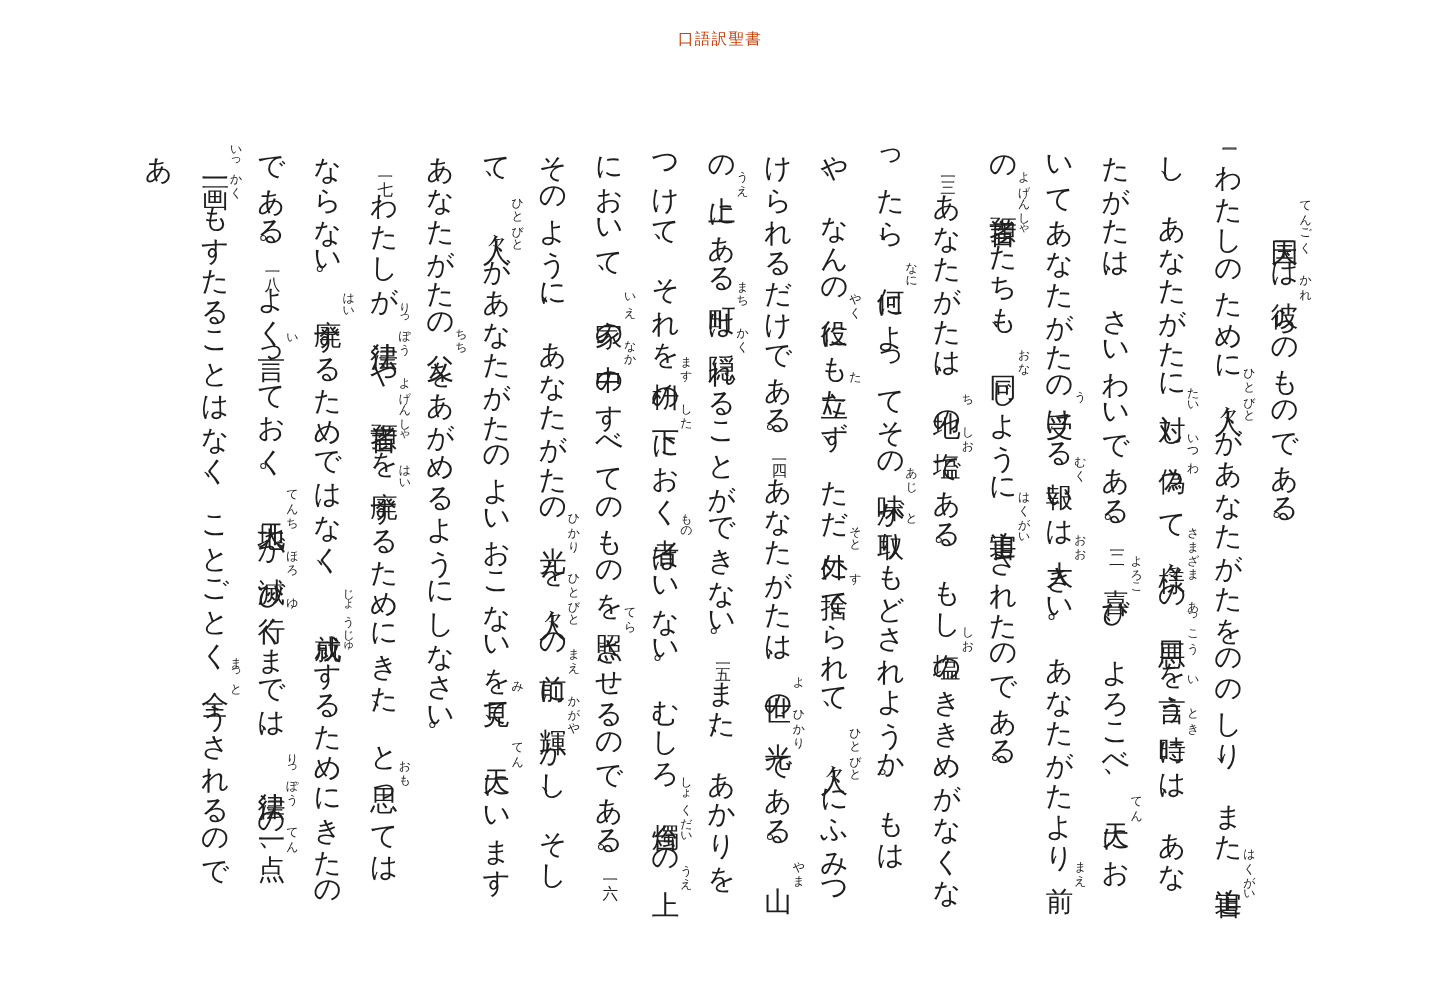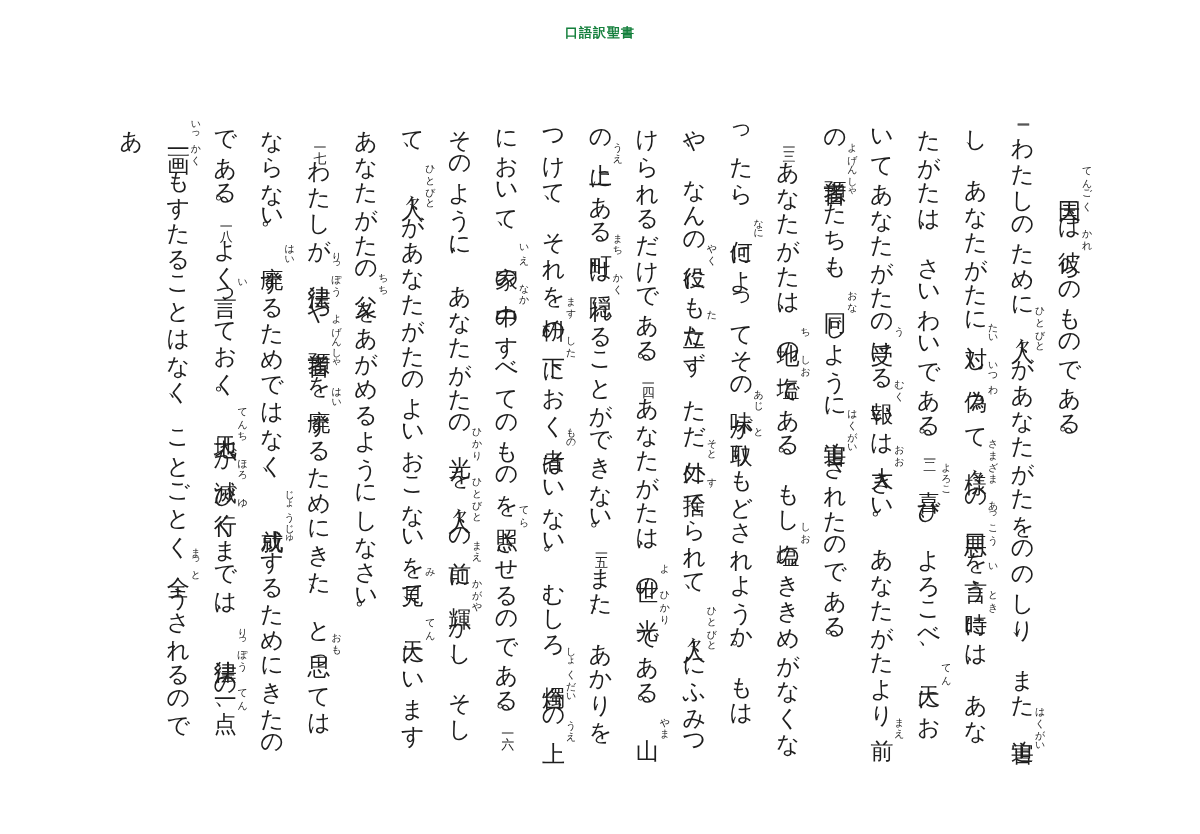--- a/index.html
+++ b/index.html
@@ -17,23 +17,22 @@
     background: #ffffff;
   }
   .header-title {
     position: absolute;
     top: 24px;
     left: 0;
     right: 0;
     text-align: center;
     font-family: "DejaVu Sans", "Liberation Sans", sans-serif;
     font-size: 13px;
-    color: #15803d;
+    color: #c2410c;
     letter-spacing: 1px;
-    font-weight: bold;
   }
   .text-body {
     position: absolute;
     top: 114px;
     right: 107px;
     height: 634px;
     writing-mode: vertical-rl;
     -webkit-writing-mode: vertical-rl;
     font-family: "DejaVu Serif", "Liberation Serif", serif;
     font-size: 23px;

